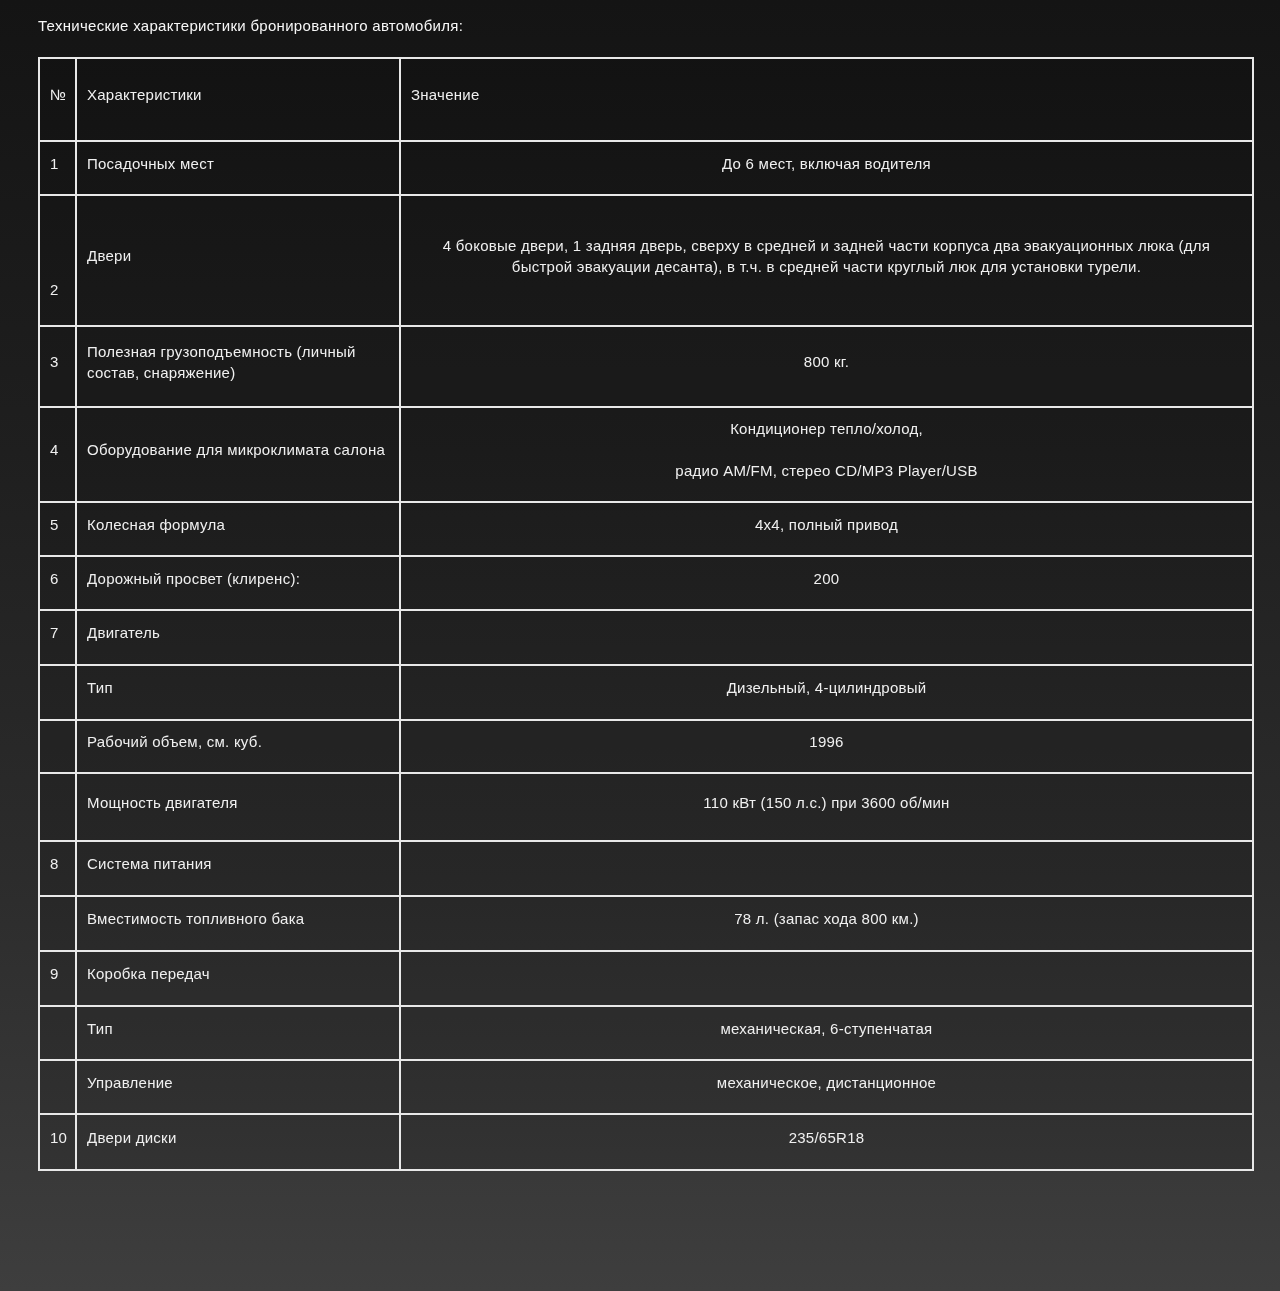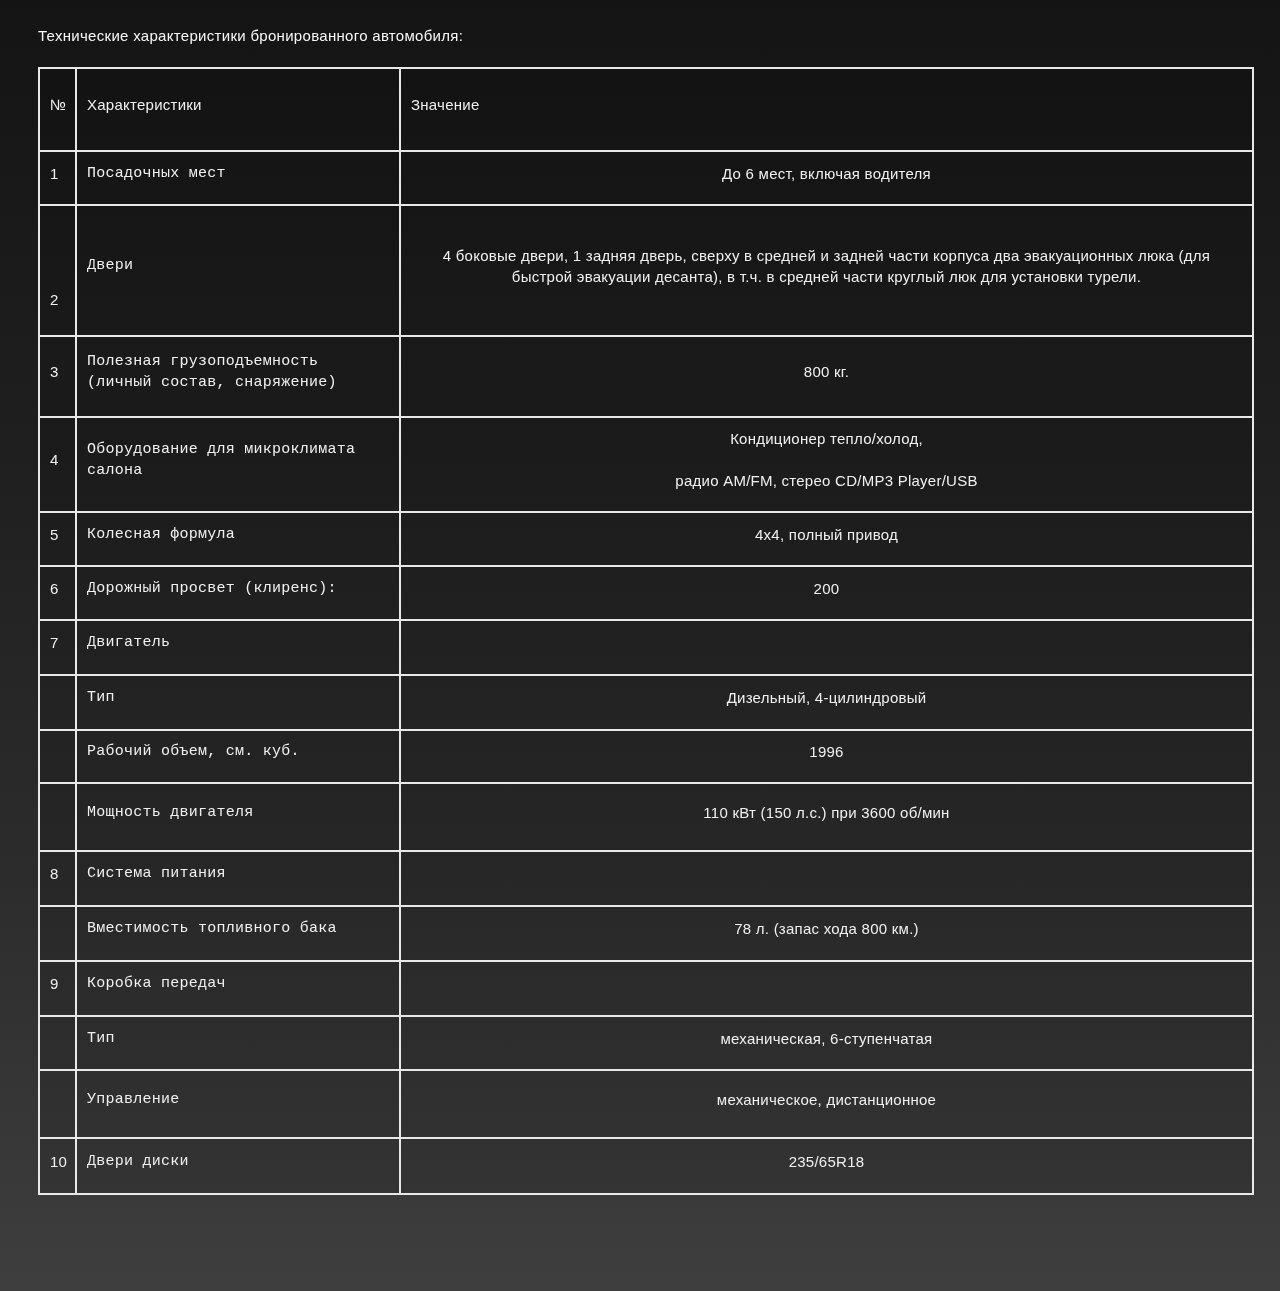--- a/index.html
+++ b/index.html
@@ -8,21 +8,21 @@
   }
   body {
     width: 1280px;
     height: 1291px;
     background: linear-gradient(180deg, #141414 0%, #1f1f1f 35%, #2c2c2c 68%, #3e3e3e 100%);
     font-family: "Liberation Sans", sans-serif;
     color: #f0f0f0;
     overflow: hidden;
   }
   .page {
-    padding: 25px 28px 0 38px;
+    padding: 15px 28px 0 38px;
   }
   .page-title {
     font-size: 15px;
     line-height: 21px;
     letter-spacing: 0.3px;
     color: #f7f7f7;
     font-weight: 400;
     margin: 0 0 21px 0;
   }
   table.specs {
@@ -49,21 +49,20 @@
 
   table.specs thead th {
     height: 51px;
   }
   td.cell-num {
     padding-left: 9px;
     padding-right: 4px;
   }
   td.cell-label {
     padding-right: 42px;
-    font-family: Liberation Mono, monospace;
   }
   td.cell-num.num-bottom {
     vertical-align: bottom;
     padding-bottom: 25px;
   }
   td p {
     margin: 0;
     text-align: center;
   }
   td p + p {
@@ -176,21 +175,21 @@
           <td class="cell-label">Коробка передач</td>
           <td class="cell-value"></td>
         </tr>
         <tr style="height: 54px;">
           <td class="cell-num"></td>
           <td class="cell-label">Тип</td>
           <td class="cell-value">
             <p>механическая, 6-ступенчатая</p>
           </td>
         </tr>
-        <tr style="height: 68px;">
+        <tr style="height: 54px;">
           <td class="cell-num"></td>
           <td class="cell-label">Управление</td>
           <td class="cell-value">
             <p>механическое, дистанционное</p>
           </td>
         </tr>
         <tr style="height: 56px; margin-left: 17px;">
           <td class="cell-num">10</td>
           <td class="cell-label">Двери диски</td>
           <td class="cell-value">

